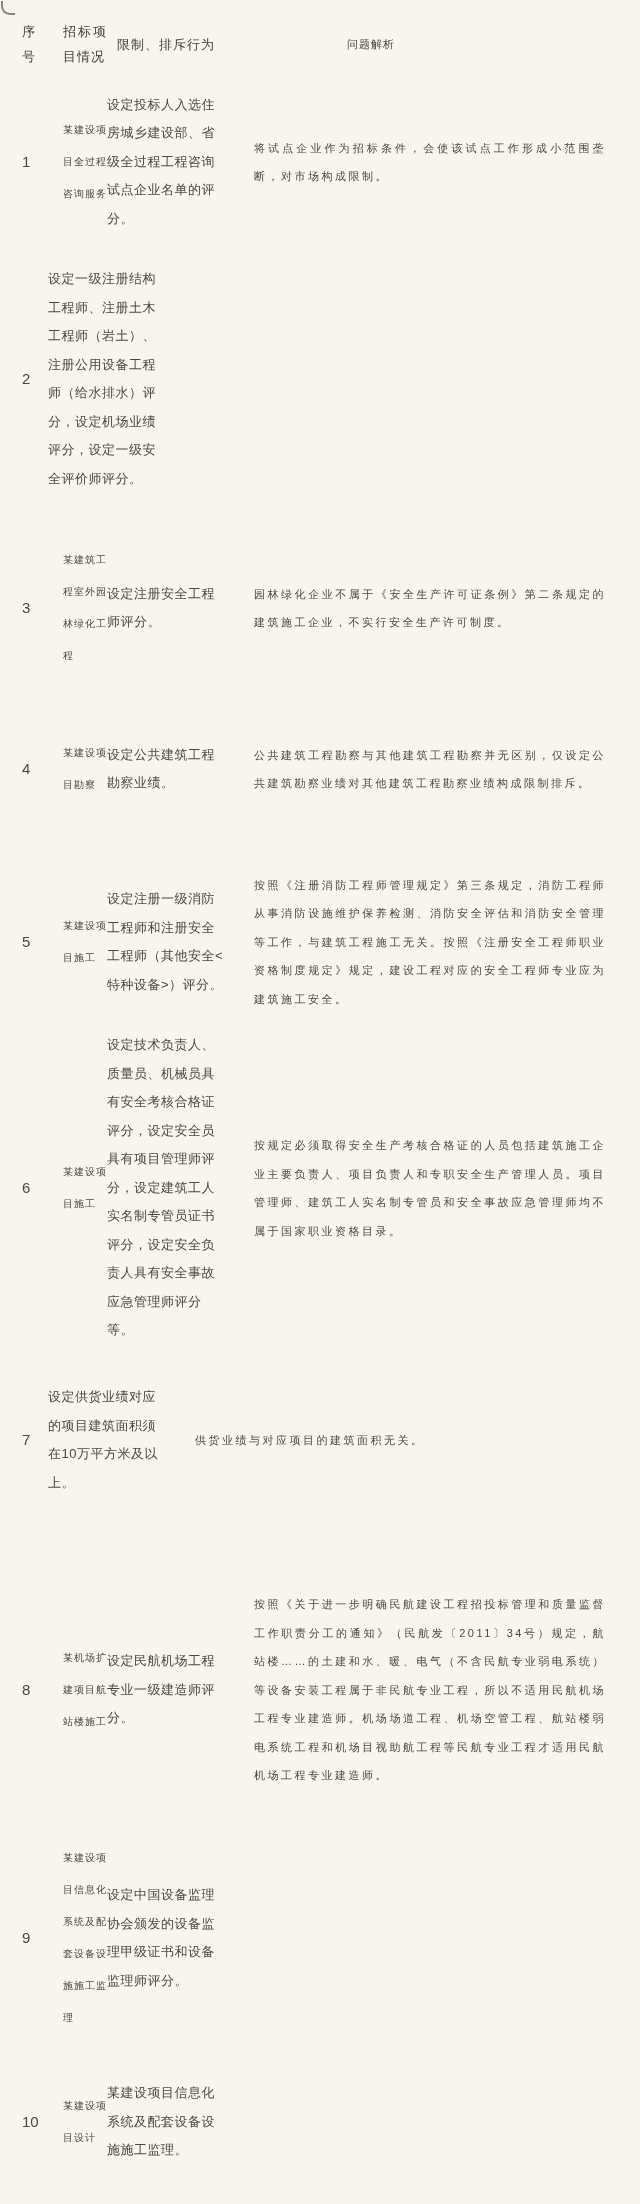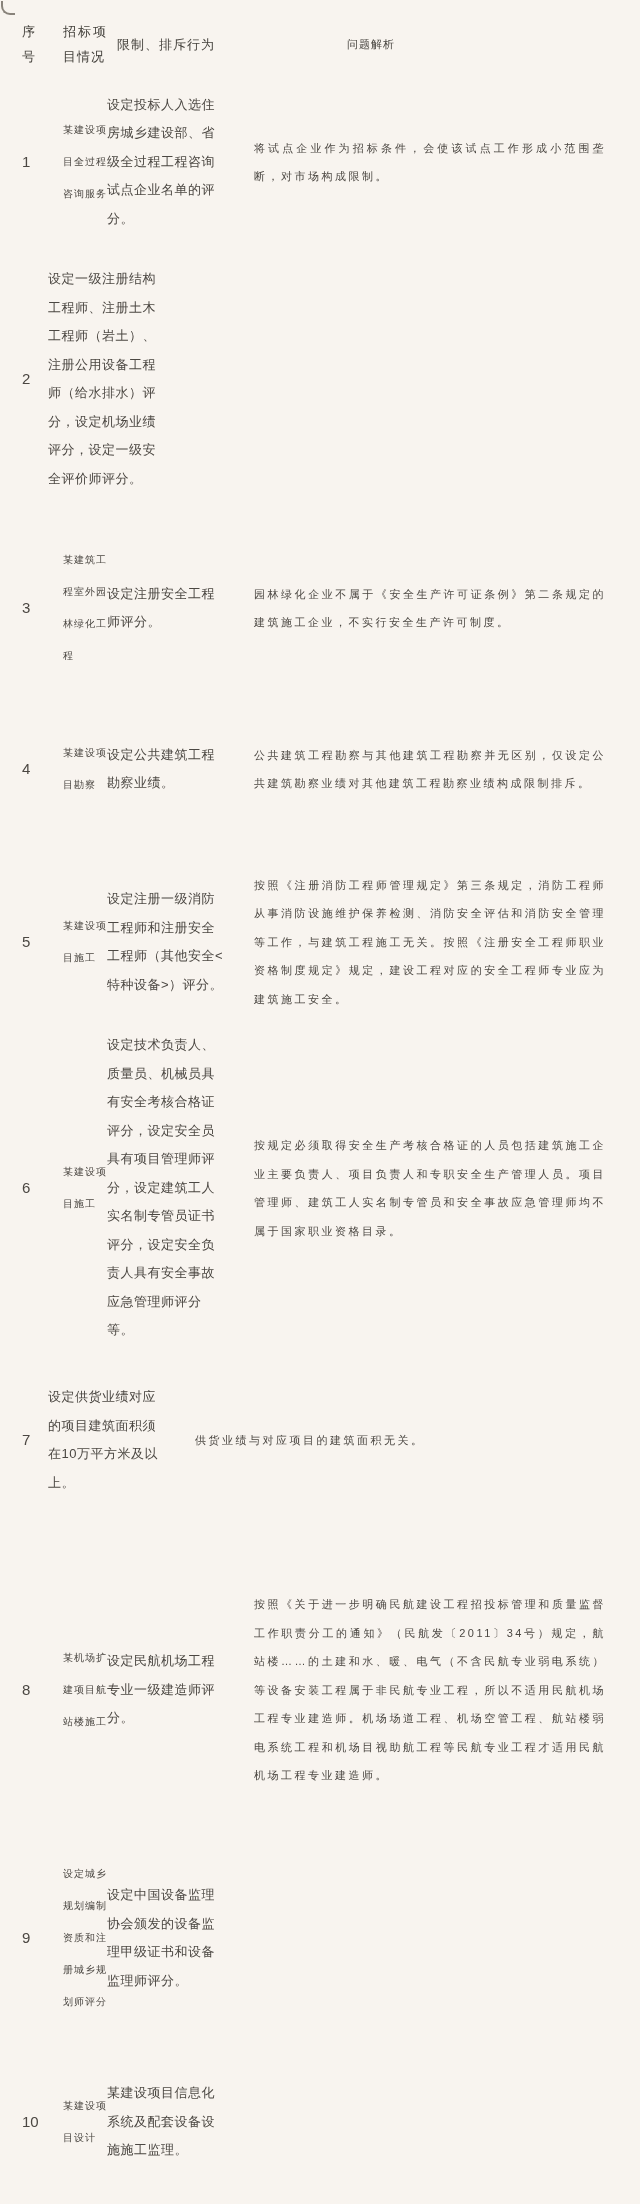--- a/index.html
+++ b/index.html
@@ -109,21 +109,21 @@
 
   <div class="row" style="height:292px">
     <div class="c c-no">8</div>
     <div class="c c-project">某机场扩建项目航站楼施工</div>
     <div class="c c-behavior">设定民航机场工程专业一级建造师评分。</div>
     <div class="c c-analysis">按照《关于进一步明确民航建设工程招投标管理和质量监督工作职责分工的通知》（民航发〔2011〕34号）规定，航站楼……的土建和水、暖、电气（不含民航专业弱电系统）等设备安装工程属于非民航专业工程，所以不适用民航机场工程专业建造师。机场场道工程、机场空管工程、航站楼弱电系统工程和机场目视助航工程等民航专业工程才适用民航机场工程专业建造师。</div>
   </div>
 
   <div class="row" style="height:204px">
     <div class="c c-no">9</div>
-    <div class="c c-project">设定城乡规划编制资质和注册城乡规划师评分</div>
+    <div class="c c-project">某建设项目信息化系统及配套设备设施施工监理</div>
     <div class="c c-behavior">设定中国设备监理协会颁发的设备监理甲级证书和设备监理师评分。</div>
   </div>
 
   <div class="row" style="height:164px">
     <div class="c c-no">10</div>
     <div class="c c-project">某建设项目设计</div>
     <div class="c c-behavior">某建设项目信息化系统及配套设备设施施工监理。</div>
   </div>
 </div>
 

